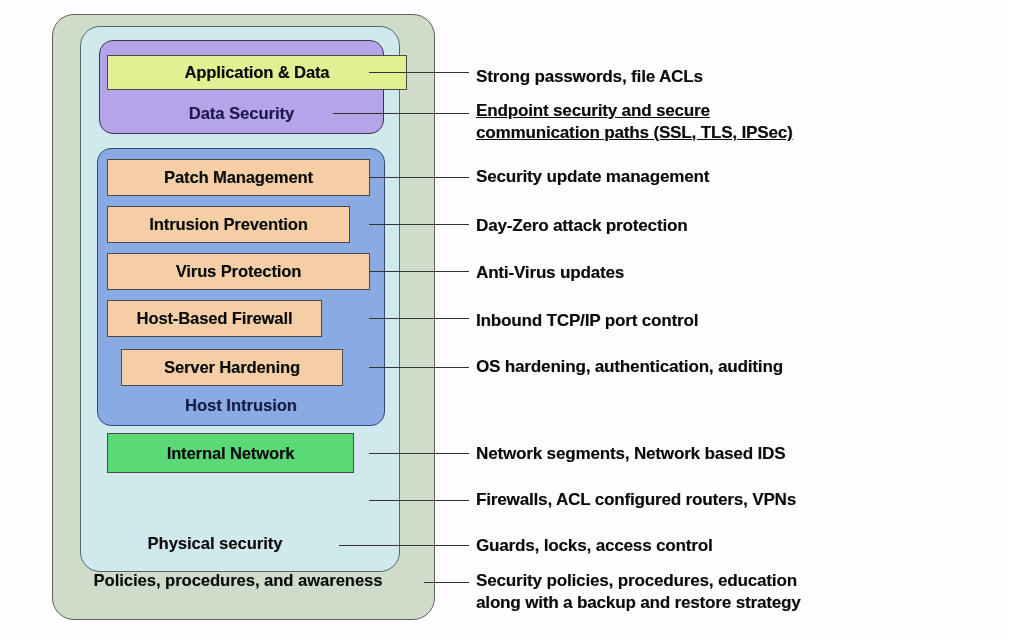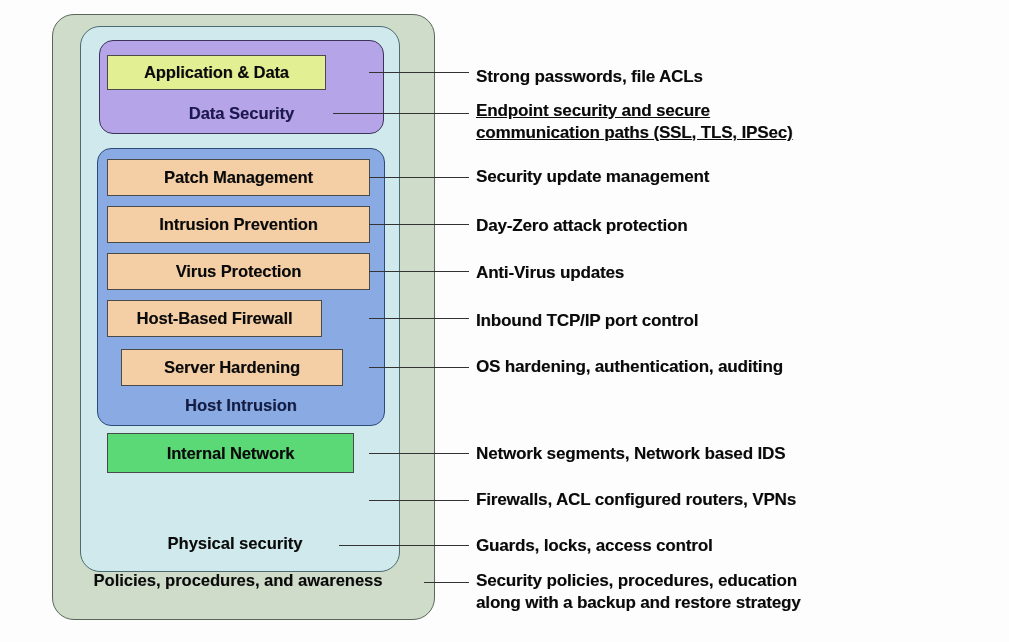--- a/index.html
+++ b/index.html
@@ -73,25 +73,25 @@
     display: flex;
     align-items: center;
     justify-content: center;
     font-weight: bold;
     font-size: 16.5px;
     color: #0a0a0a;
     letter-spacing: -0.1px;
     text-shadow: 0.4px 0 0 rgba(0,0,0,0.35);
   }
   .box-appdata {
-    left: 107px; top: 55px; width: 219px; height: 35px;
+    left: 107px; top: 55px; width: 300px; height: 35px;
     background: #e2ef93;
   }
   .box-patch   { left: 107px; top: 159px; width: 263px; height: 37px; background: #f4cfa6; }
-  .box-intrusion { left: 107px; top: 206px; width: 263px; height: 37px; background: #f4cfa6; }
+  .box-intrusion { left: 107px; top: 206px; width: 243px; height: 37px; background: #f4cfa6; }
   .box-virus   { left: 107px; top: 253px; width: 263px; height: 37px; background: #f4cfa6; }
   .box-hostfw  { left: 107px; top: 300px; width: 215px; height: 37px; background: #f4cfa6; }
   .box-hardening { left: 121px; top: 349px; width: 222px; height: 37px; background: #f4cfa6; }
   .box-internal { left: 107px; top: 433px; width: 247px; height: 40px; background: #5cd977; }
   .box-perimeter { left: 107px; top: 480px; width: 263px; height: 40px; background: #f6ce87; }
 
   
   .caption {
     position: absolute;
     font-weight: bold;
@@ -103,21 +103,20 @@
     left: 99px; top: 104px; width: 285px;
     color: #1c1752;
   }
   .cap-host {
     left: 97px; top: 396px; width: 288px;
     color: #121c44;
   }
   .cap-physical {
     left: 80px; top: 534px; width: 270px;
     color: #0a0a0a;
-    padding-left: 20px;
   }
   .cap-policies {
     left: 52px; top: 571px; width: 372px;
     color: #0a0a0a;
   }
 
   
   .connector {
     position: absolute;
     height: 0;

